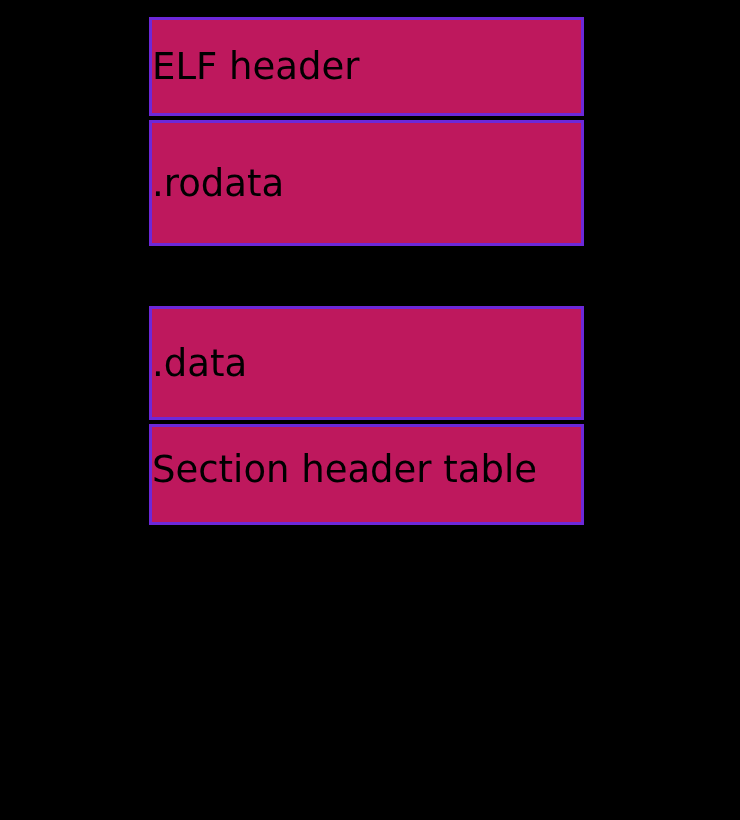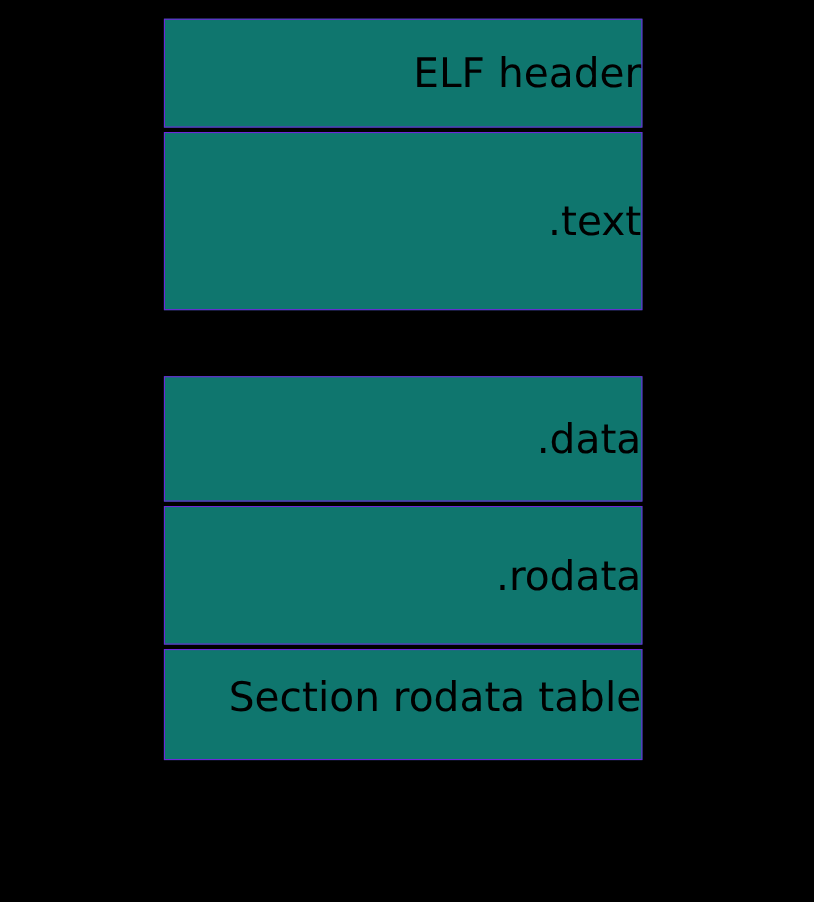--- a/index.html
+++ b/index.html
@@ -22,26 +22,26 @@
   .elf-column {
     position: absolute;
     left: 149px;
     top: 17px;
     width: 435px;
   }
   .elf-segment {
     position: relative;
     box-sizing: border-box;
     width: 435px;
-    background: #0f766e;
-    border: 1px solid #6d28d9;
+    background: #be185d;
+    border: 3px solid #6d28d9;
     color: #000000;
     display: flex;
     align-items: center;
-    justify-content: flex-end;
+    justify-content: flex-start;
     font-size: 37px;
     font-weight: 400;
     line-height: 1;
     letter-spacing: 0px;
     white-space: nowrap;
   }
   
   .elf-segment + .elf-segment {
     margin-top: 4px;
   }
@@ -64,30 +64,27 @@
 <body>
 
 <div id="diagram">
   <div class="elf-column">
 
     <div class="elf-segment seg-elf-header">
       <span class="seg-label">ELF header</span>
     </div>
 
 
-    <div class="elf-segment seg-text">
-      <span class="seg-label">.text</span>
+
+    <div class="elf-segment seg-rodata">
+      <span class="seg-label">.rodata</span>
     </div>
 
     <div class="elf-segment seg-data gap-above">
       <span class="seg-label">.data</span>
     </div>
 
-    <div class="elf-segment seg-rodata">
-      <span class="seg-label">.rodata</span>
-    </div>
-
     <div class="elf-segment seg-section-header">
-      <span class="seg-label">Section rodata table</span>
+      <span class="seg-label">Section header table</span>
     </div>
 
   </div>
 </div>
 
 </body></html>

